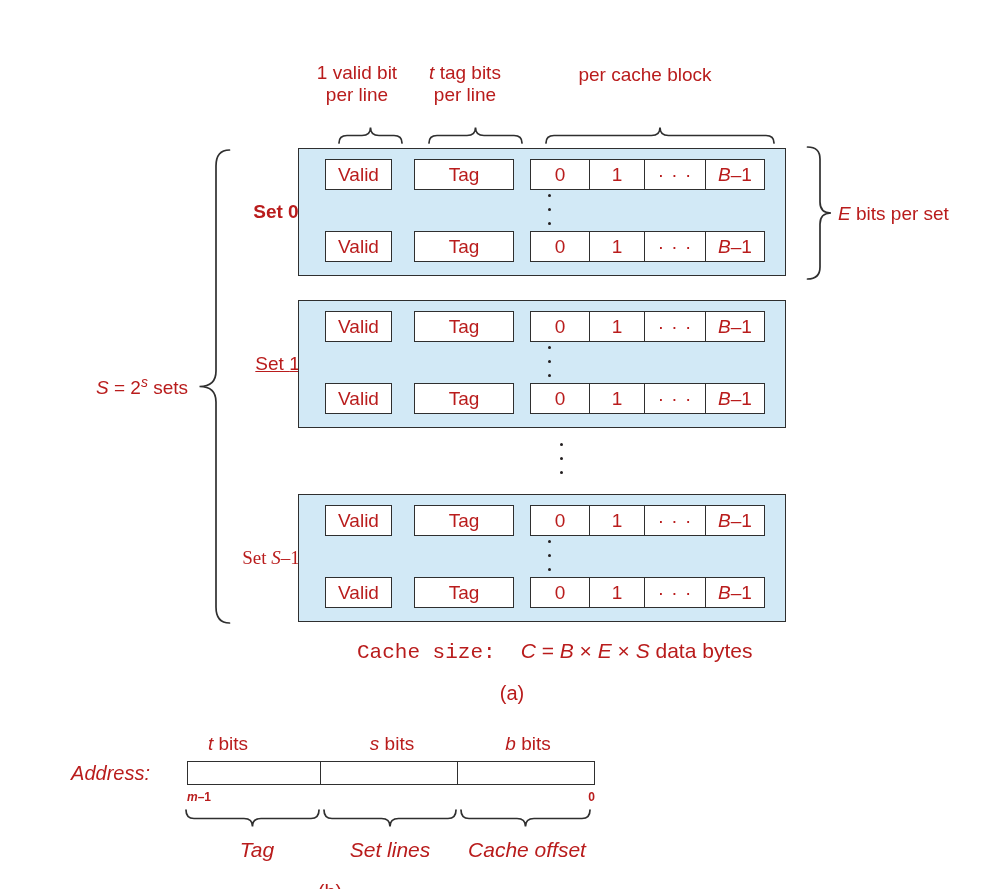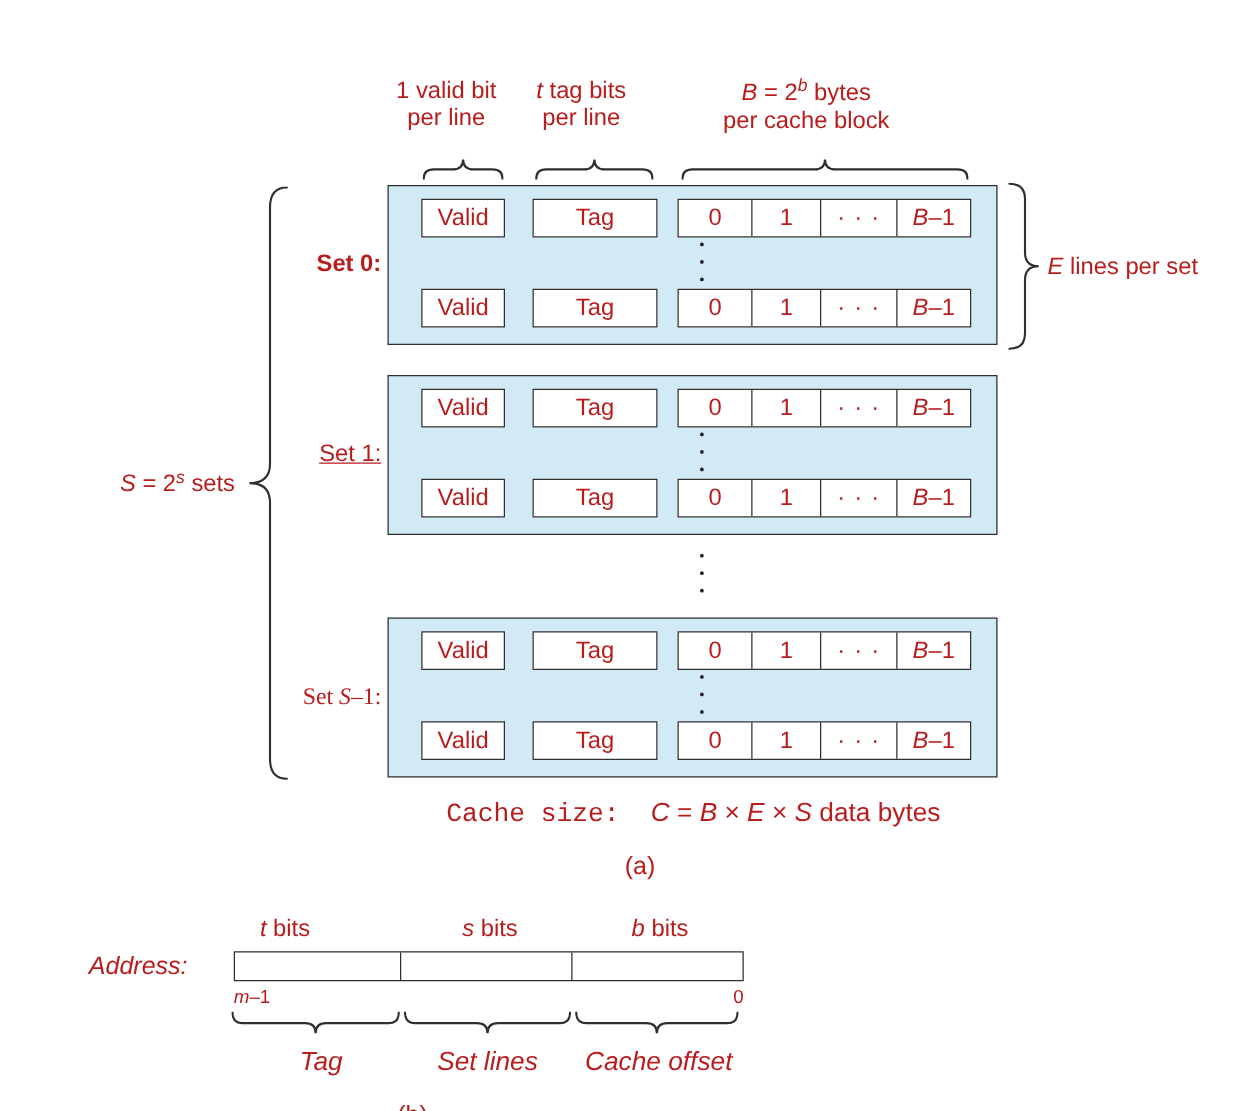--- a/index.html
+++ b/index.html
@@ -4,28 +4,28 @@
 <style>
   html,body{margin:0;padding:0;background:#fff;}
   .page{
     position:relative;width:1002px;height:889px;background:#fff;
     font-family:"Liberation Sans",sans-serif;color:#b91c1c;overflow:hidden;margin-top:32px;
   }
   .abs{position:absolute;}
   .t19{font-size:19px;line-height:22px;}
   .t20{font-size:20px;line-height:23px;}
   .t21{font-size:21px;line-height:24px;}
-  .t17{font-size:15px;line-height:19px;}
+  .t17{font-size:12px;line-height:19px;font-weight:bold;}
   .center{text-align:center;}
   .right{text-align:right;}
   .it{font-style:italic;}
   .sup{font-size:14px;position:relative;top:-7px;font-style:italic;}
   .nowrap{white-space:nowrap;}
   .setbox{
-    position:absolute;left:310px;width:488px;height:128px;
+    position:absolute;left:298px;width:488px;height:128px;
     background:var(--set-fill,#d2e9f6);
     border:1.6px solid #2f2f2f;box-sizing:border-box;
   }
   .linerow{position:absolute;left:0;width:100%;height:31px;}
   .row1{top:10px;} .row2{top:82px;}
   .wbox{
     position:absolute;top:0;height:31px;background:#fff;
     border:1.5px solid #2f2f2f;box-sizing:border-box;
     display:flex;align-items:center;justify-content:center;font-size:19px;
   }
@@ -62,21 +62,20 @@
 
     <div class="abs t19 center" style="left:297px;top:30px;width:120px;">
       <div>1 valid bit</div>
       <div>per line</div>
     </div>
     <div class="abs t19 center" style="left:405px;top:30px;width:120px;">
       <div><span class="it">t</span><span> tag bits</span></div>
       <div>per line</div>
     </div>
     <div class="abs t19 center" style="left:535px;top:32px;width:220px;">
-      <div><span class="it">B</span><span> = 2</span><span class="sup">b</span><span> bytes</span></div>
       <div>per cache block</div>
     </div>
 
     <svg class="abs brace" style="left:338px;top:94px;" width="65" height="18" viewBox="0 0 65 18">
       <path d="M 1 17 Q 1 9.5 9 9.5 L 24 9.5 Q 32.5 9.5 32.5 1.5 Q 32.5 9.5 41 9.5 L 56 9.5 Q 64 9.5 64 17"></path>
     </svg>
     <svg class="abs brace" style="left:428px;top:94px;" width="95" height="18" viewBox="0 0 95 18">
       <path d="M 1 17 Q 1 9.5 9 9.5 L 39 9.5 Q 47.5 9.5 47.5 1.5 Q 47.5 9.5 56 9.5 L 86 9.5 Q 94 9.5 94 17"></path>
     </svg>
     <svg class="abs brace" style="left:545px;top:94px;" width="230" height="18" viewBox="0 0 230 18">
@@ -84,21 +83,21 @@
     </svg>
 
     <div class="abs t19 right nowrap" style="left:30px;top:345px;width:158px;"><span class="it">S</span><span> = 2</span><span class="sup">s</span><span> sets</span></div>
     <svg class="abs brace" style="left:197px;top:117px;" width="34" height="475" viewBox="0 0 34 475">
       <path d="M 32.5 1 Q 19 1 19 17 L 19 222 Q 19 237.5 2.5 237.5 Q 19 237.5 19 253 L 19 458 Q 19 474 32.5 474"></path>
     </svg>
 
     <svg class="abs brace" style="left:806px;top:114px;" width="26" height="134" viewBox="0 0 26 134">
       <path d="M 1.5 1 Q 14 1 14 13 L 14 56 Q 14 67 25 67 Q 14 67 14 78 L 14 121 Q 14 133 1.5 133"></path>
     </svg>
-    <div class="abs t19 nowrap" style="left:838px;top:171px;"><span class="it">E</span><span> lines per set</span></div>
+    <div class="abs t19 nowrap" style="left:838px;top:171px;"><span class="it">E</span><span> bits per set</span></div>
 
     <div class="abs t19 right nowrap" style="left:150px;top:169px;width:155px;font-weight:bold;"><span>Set </span><span class="it"></span><span>0:</span></div>
     <div class="setbox" style="top:116px;">
       <div class="linerow row1">
         <div class="wbox validbox">Valid</div>
         <div class="wbox tagbox">Tag</div>
         <div class="blockrow">
           <div class="cell c0">0</div>
           <div class="cell c1">1</div>
           <div class="cell c2">· · ·</div>

